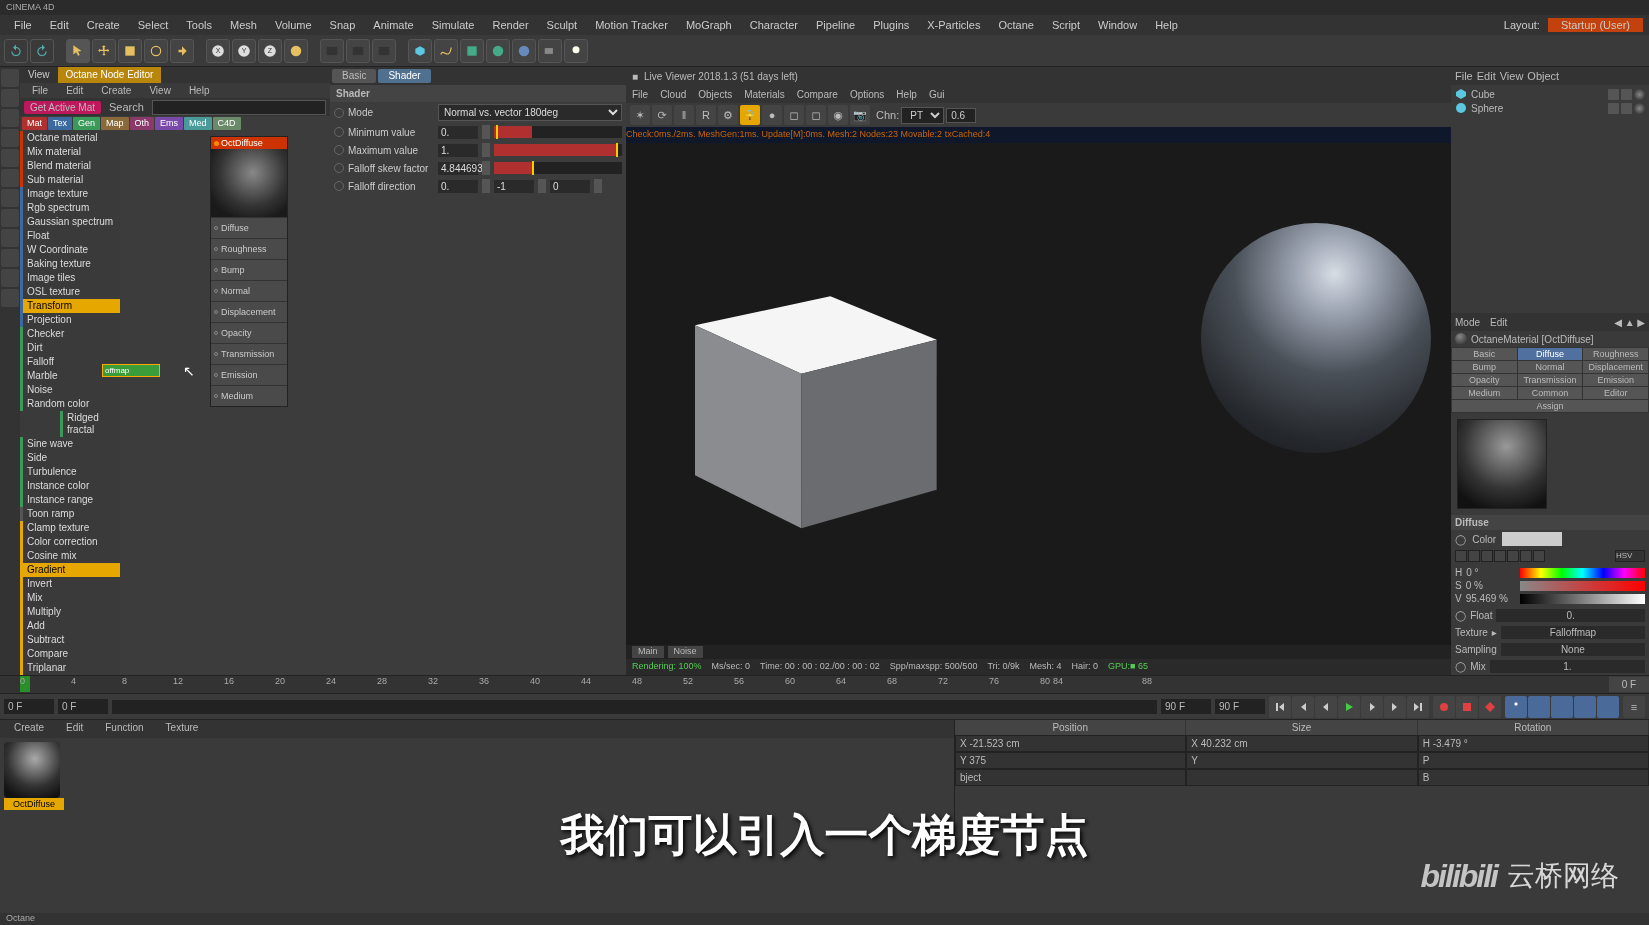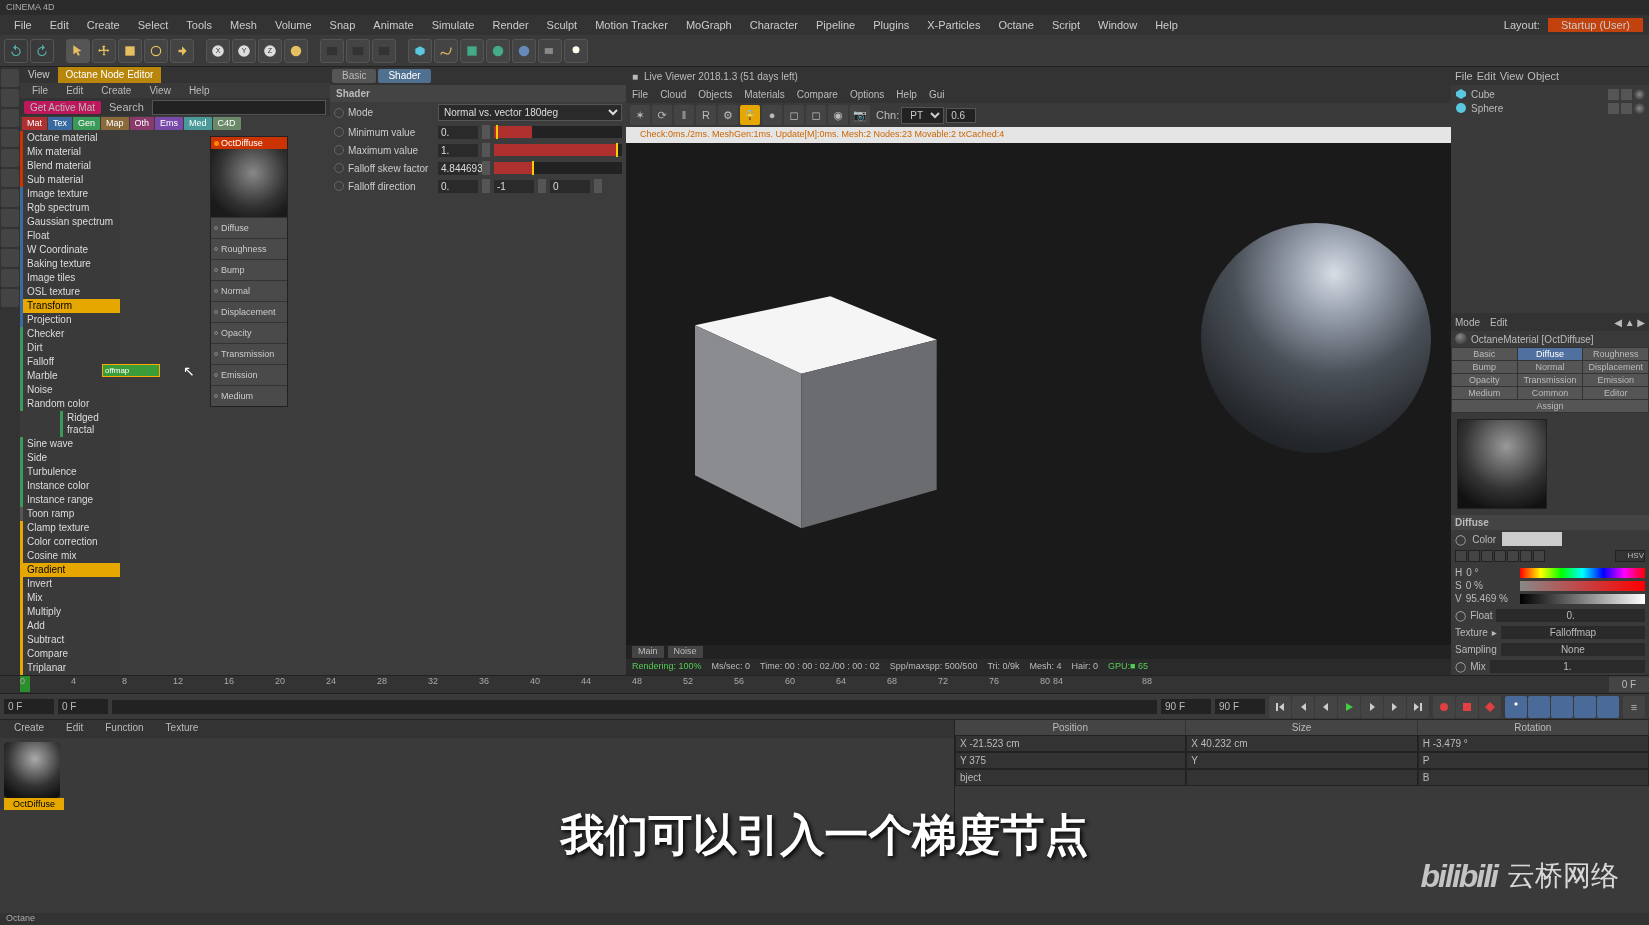--- a/index.html
+++ b/index.html
@@ -61,21 +61,21 @@
 .attr-row .slider .knob { position: absolute; top: -1px; width: 2px; height: 14px; background: #ffcc00; }
 .attr-row select { flex: 1; background: #2a2a2a; color: #ddd; border: 1px solid #555; font-size: 10px; padding: 1px; }
 
 .viewer { flex: 1; background: #2a2a2a; display: flex; flex-direction: column; }
 .vw-title { height: 18px; background: #333; display: flex; align-items: center; padding: 0 6px; gap: 6px; font-size: 10px; }
 .vw-menu { height: 18px; background: #333; display: flex; align-items: center; padding: 0 6px; gap: 12px; font-size: 10px; }
 .vw-tools { height: 24px; background: #3a3a3a; display: flex; align-items: center; padding: 0 4px; gap: 2px; }
 .vw-tools .tb { width: 20px; height: 20px; background: #444; border-radius: 2px; display: flex; align-items: center; justify-content: center; }
 .vw-tools .tb.lock { background: #e6a800; }
 .vw-tools .sel { background: #222; color: #ccc; font-size: 10px; border: 1px solid #555; padding: 1px 4px; }
-.vw-status { height: 16px; background: #e5e5e5; color: #cc6600; font-size: 9px; padding: 2px 14px; }
+.vw-status { height: 16px; background: #0f172a; color: #cc6600; font-size: 9px; padding: 2px 0; }
 .vw-canvas { flex: 1; background: #1a1a1a; position: relative; overflow: hidden; }
 .cube { position: absolute; left: 40px; top: 105px; width: 290px; height: 290px; }
 .sphere-render { position: absolute; right: 20px; top: 80px; width: 230px; height: 230px; border-radius: 50%;
   background: radial-gradient(circle at 58% 22%, #d8dde5 0%, #9aa2b0 18%, #4a5058 45%, #25282c 75%, #15171a 100%); }
 .vw-info { height: 14px; background: #222; display: flex; padding: 1px 6px; gap: 4px; font-size: 9px; }
 .vw-info .tab { background: #444; padding: 0 6px; }
 .vw-footer { height: 16px; background: #2a2a2a; color: #bbb; font-size: 9px; padding: 2px 6px; display: flex; gap: 10px; }
 .vw-footer .green { color: #5c5; }
 
 .right-panel { width: 198px; background: #3a3a3a; display: flex; flex-direction: column; }
@@ -608,21 +608,21 @@
       <div class="swatch"></div>
     </div>
     <div class="rp-palette">
       <div class="c"></div>
         <div class="c"></div>
         <div class="c"></div>
         <div class="c"></div>
         <div class="c"></div>
         <div class="c"></div>
         <div class="c"></div>
-      <div class="c" style="margin-left:auto;background:#333;width:30px;text-align:right;font-size:8px;">HSV</div>
+      <div class="c" style="margin-left:auto;background:#333;width:30px;text-align:left;font-size:8px;">HSV</div>
     </div>
     <div class="rp-sliders">
       <div class="row">
           <span>H</span>
           <span class="val" style="width:50px">0 °</span>
           <div class="bar hue"></div>
         </div>
       <div class="row">
           <span>S</span>
           <span class="val" style="width:50px">0 %</span>

